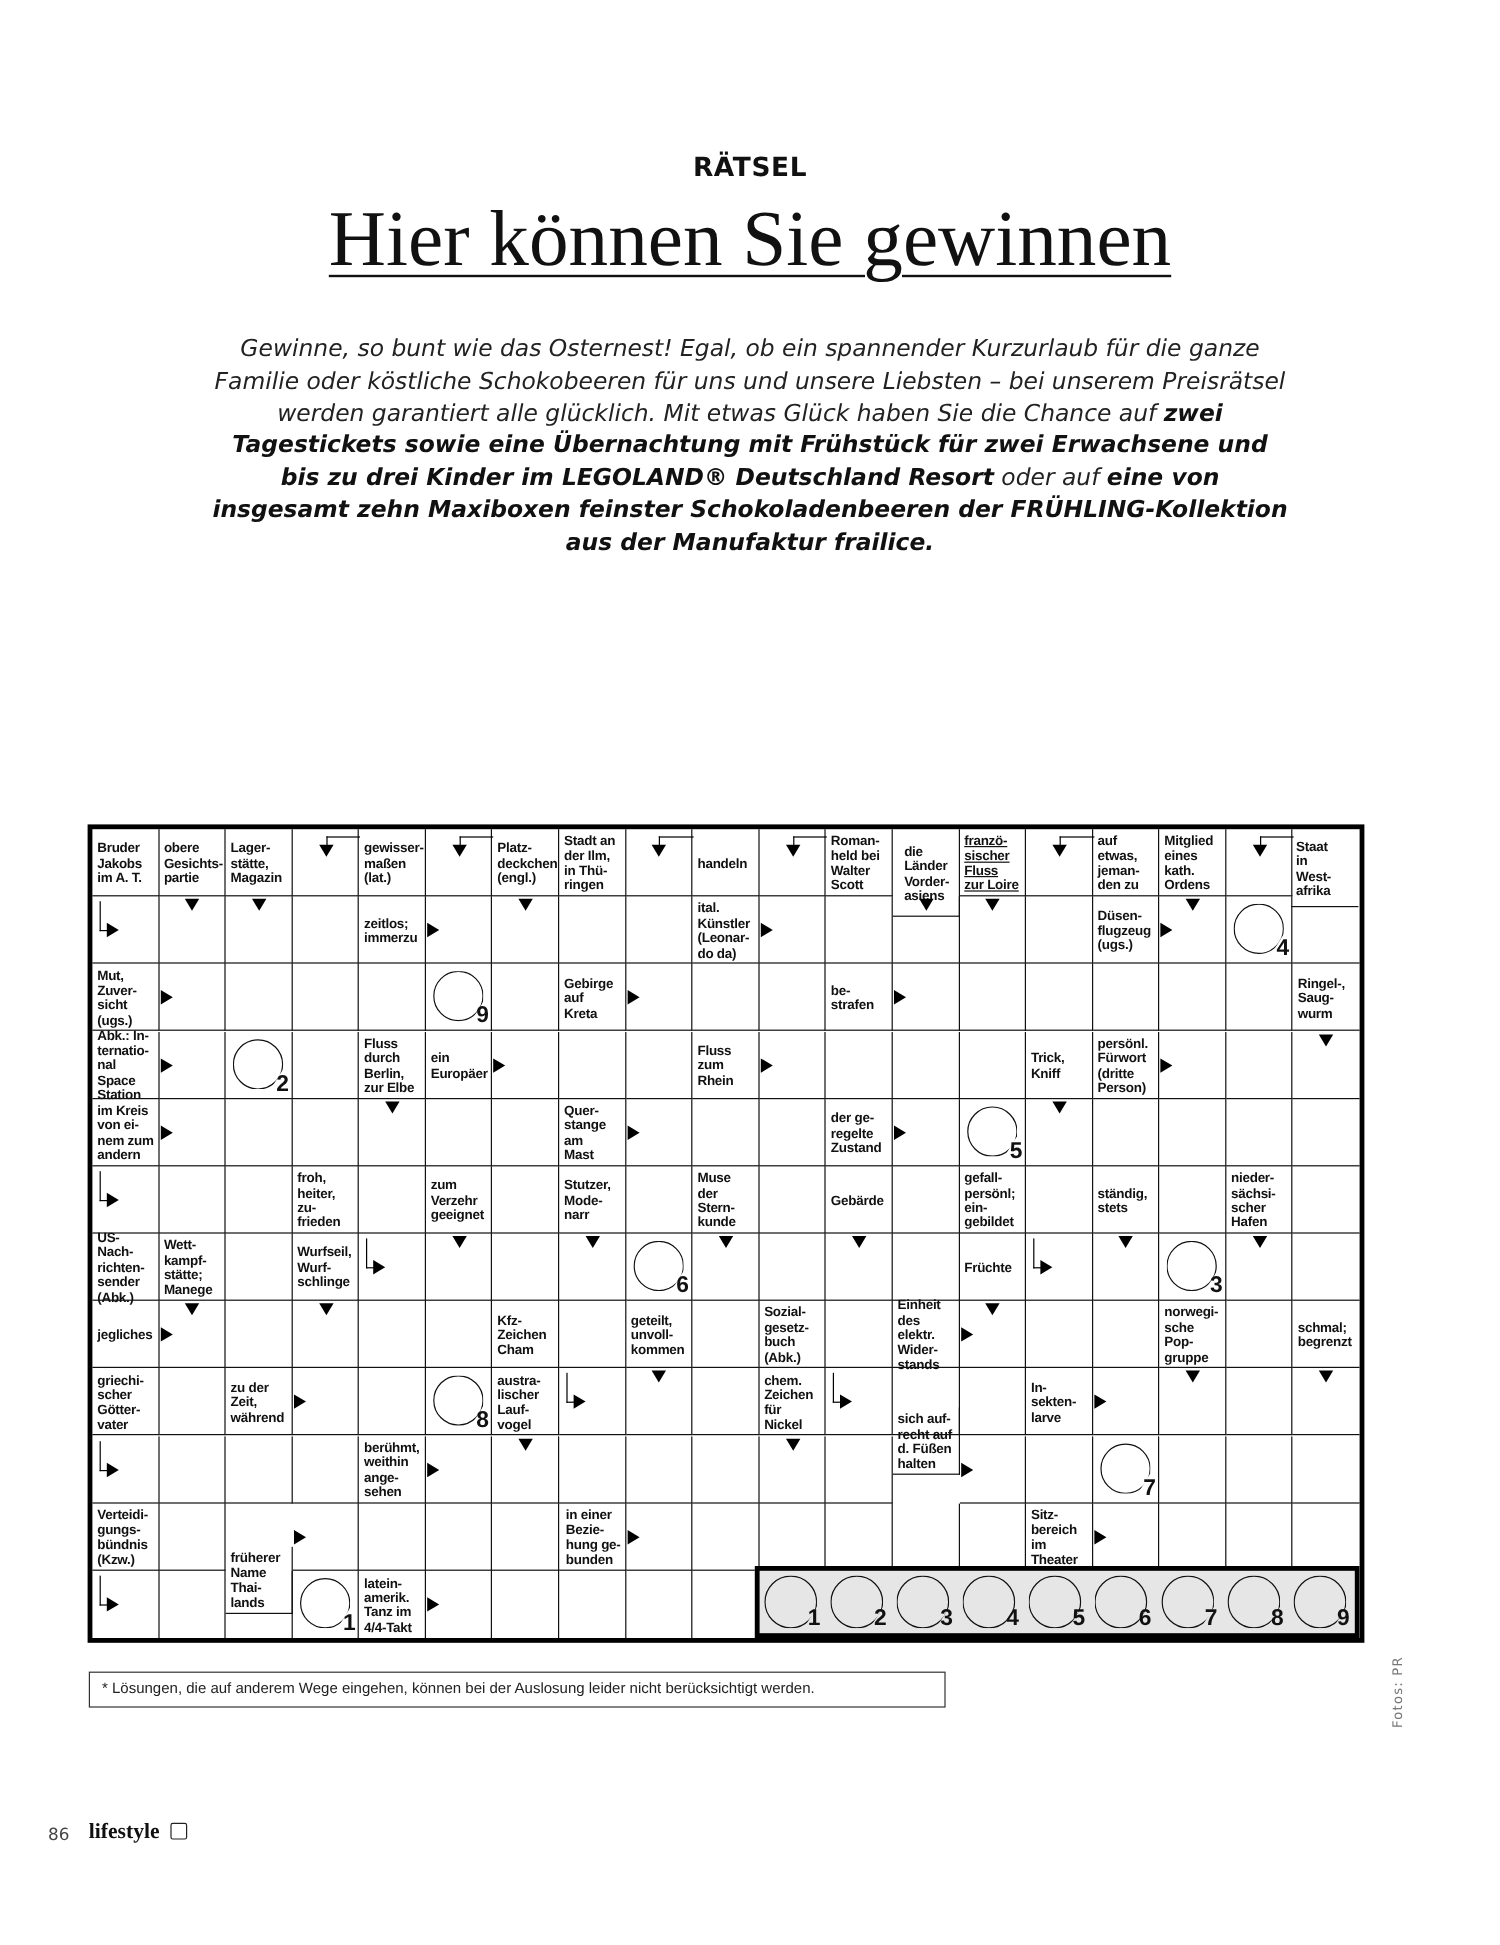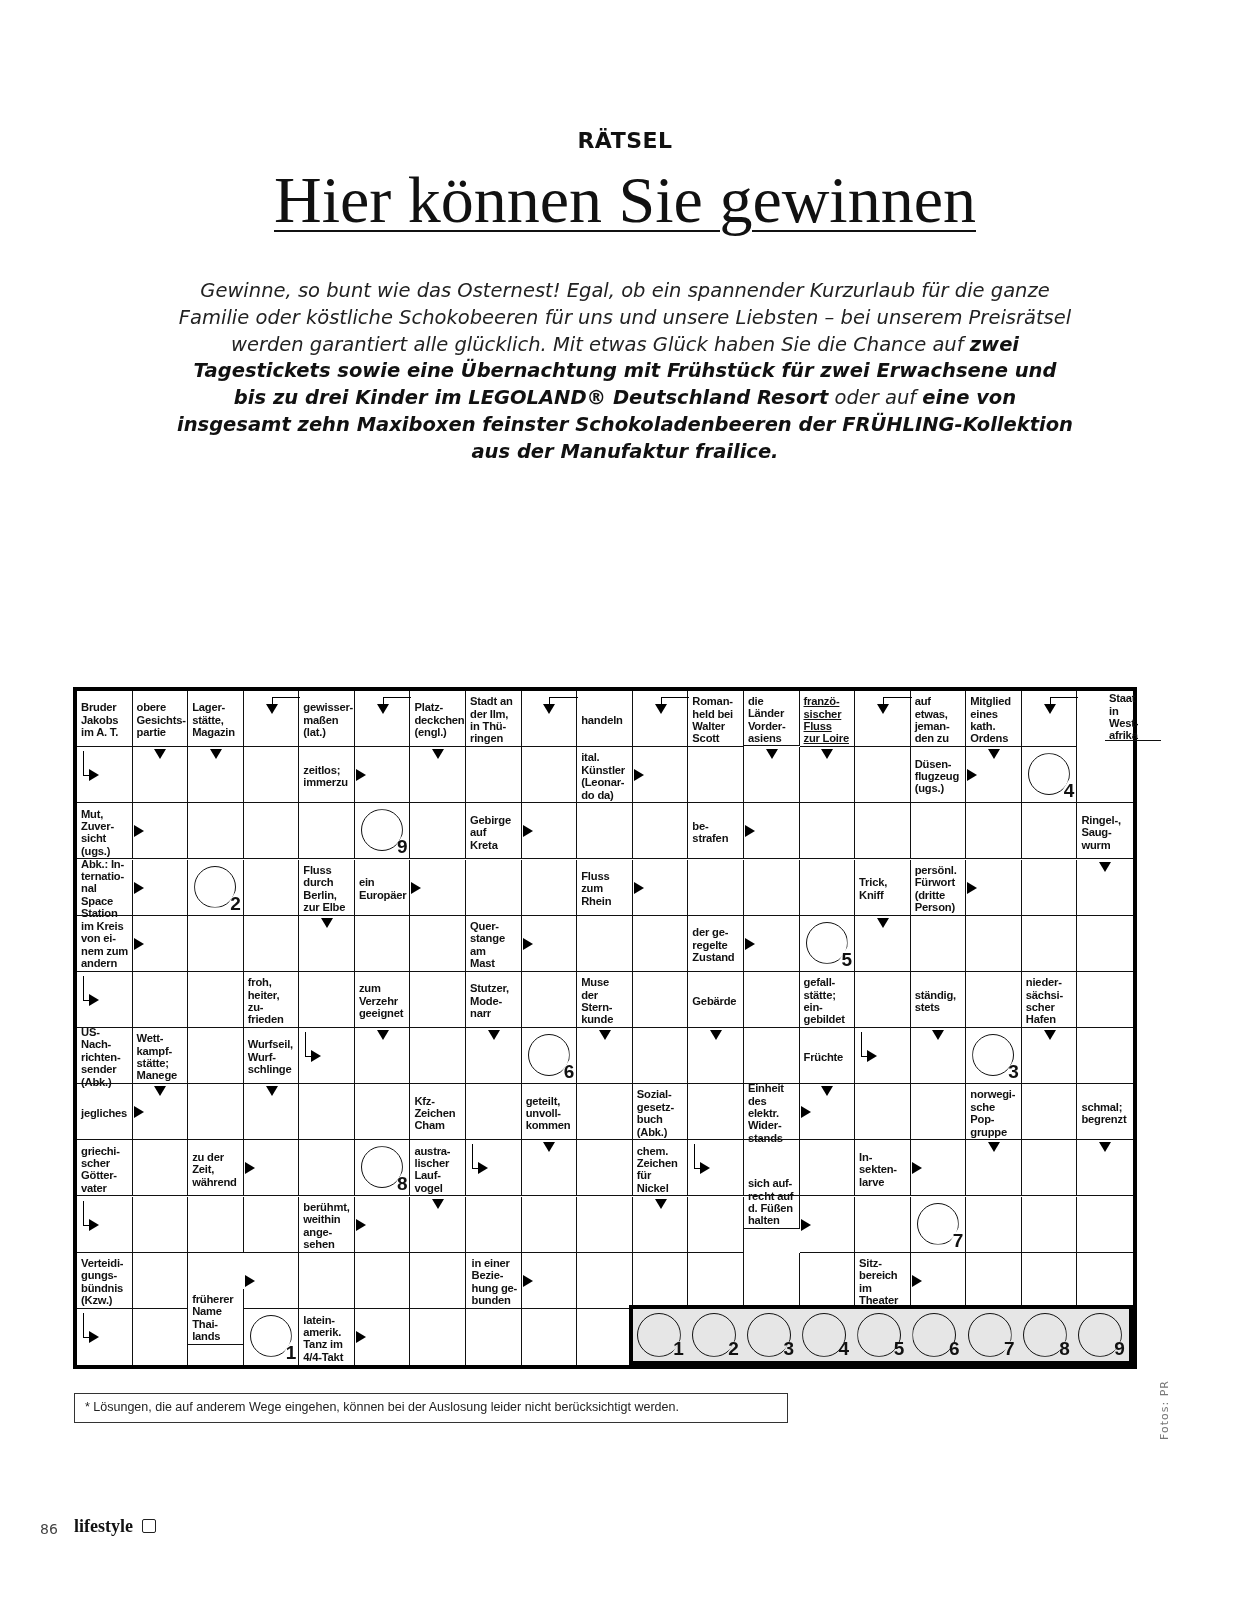--- a/index.html
+++ b/index.html
@@ -76,21 +76,21 @@
     <div class="cell clue" style="left: 500.211px; top: 0px; width: 55.5789px; height: 56.1667px;">
       <span class="t">handeln</span>
     </div>
     <div class="cell" style="left: 555.789px; top: 0px; width: 55.5789px; height: 56.1667px;"></div>
     <div class="cell clue" style="left: 611.368px; top: 0px; width: 55.5789px; height: 56.1667px;">
       <span class="t">Roman-
 held bei
 Walter
 Scott</span>
     </div>
-    <div class="cell clue" style="left: 666.947px; top: 0px; width: 55.5789px; height: 55px;">
+    <div class="cell clue" style="left: 666.947px; top: 0px; width: 55.5789px; height: 73px; align-items: center;">
       <span class="t">die
 Länder
 Vorder-
 asiens</span>
     </div>
     <div class="cell clue" style="left: 722.526px; top: 0px; width: 55.5789px; height: 56.1667px; text-decoration: underline;">
       <span class="t">franzö-
 sischer
 Fluss
 zur Loire</span>
@@ -102,21 +102,21 @@
 jeman-
 den zu</span>
     </div>
     <div class="cell clue" style="left: 889.263px; top: 0px; width: 55.5789px; height: 56.1667px;">
       <span class="t">Mitglied
 eines
 kath.
 Ordens</span>
     </div>
     <div class="cell" style="left: 944.842px; top: 0px; width: 55.5789px; height: 56.1667px;"></div>
-    <div class="cell clue" style="left: 1028px; top: 0px; width: 55.5789px; height: 50px; border-right: none;">
+    <div class="cell clue" style="left: 999px; top: 0px; width: 55.5789px; height: 65px; border-right: none;">
       <span class="t">Staat
 in
 West-
 afrika</span>
     </div>
     <div class="cell" style="left: 0px; top: 56.1667px; width: 55.5789px; height: 56.1667px;"></div>
     <div class="cell" style="left: 55.5789px; top: 56.1667px; width: 55.5789px; height: 56.1667px;"></div>
     <div class="cell" style="left: 111.158px; top: 56.1667px; width: 55.5789px; height: 56.1667px;"></div>
     <div class="cell" style="left: 166.737px; top: 56.1667px; width: 55.5789px; height: 56.1667px;"></div>
     <div class="cell clue" style="left: 222.316px; top: 56.1667px; width: 55.5789px; height: 56.1667px;">
@@ -286,21 +286,21 @@
 Stern-
 kunde</span>
     </div>
     <div class="cell" style="left: 555.789px; top: 280.833px; width: 55.5789px; height: 56.1667px;"></div>
     <div class="cell clue" style="left: 611.368px; top: 280.833px; width: 55.5789px; height: 56.1667px;">
       <span class="t">Gebärde</span>
     </div>
     <div class="cell" style="left: 666.947px; top: 280.833px; width: 55.5789px; height: 56.1667px;"></div>
     <div class="cell clue" style="left: 722.526px; top: 280.833px; width: 55.5789px; height: 56.1667px;">
       <span class="t">gefall-
-stätte;
+persönl;
 ein-
 gebildet</span>
     </div>
     <div class="cell" style="left: 778.105px; top: 280.833px; width: 55.5789px; height: 56.1667px;"></div>
     <div class="cell clue" style="left: 833.684px; top: 280.833px; width: 55.5789px; height: 56.1667px;">
       <span class="t">ständig,
 stets</span>
     </div>
     <div class="cell" style="left: 889.263px; top: 280.833px; width: 55.5789px; height: 56.1667px;"></div>
     <div class="cell clue" style="left: 944.842px; top: 280.833px; width: 55.5789px; height: 56.1667px;">

